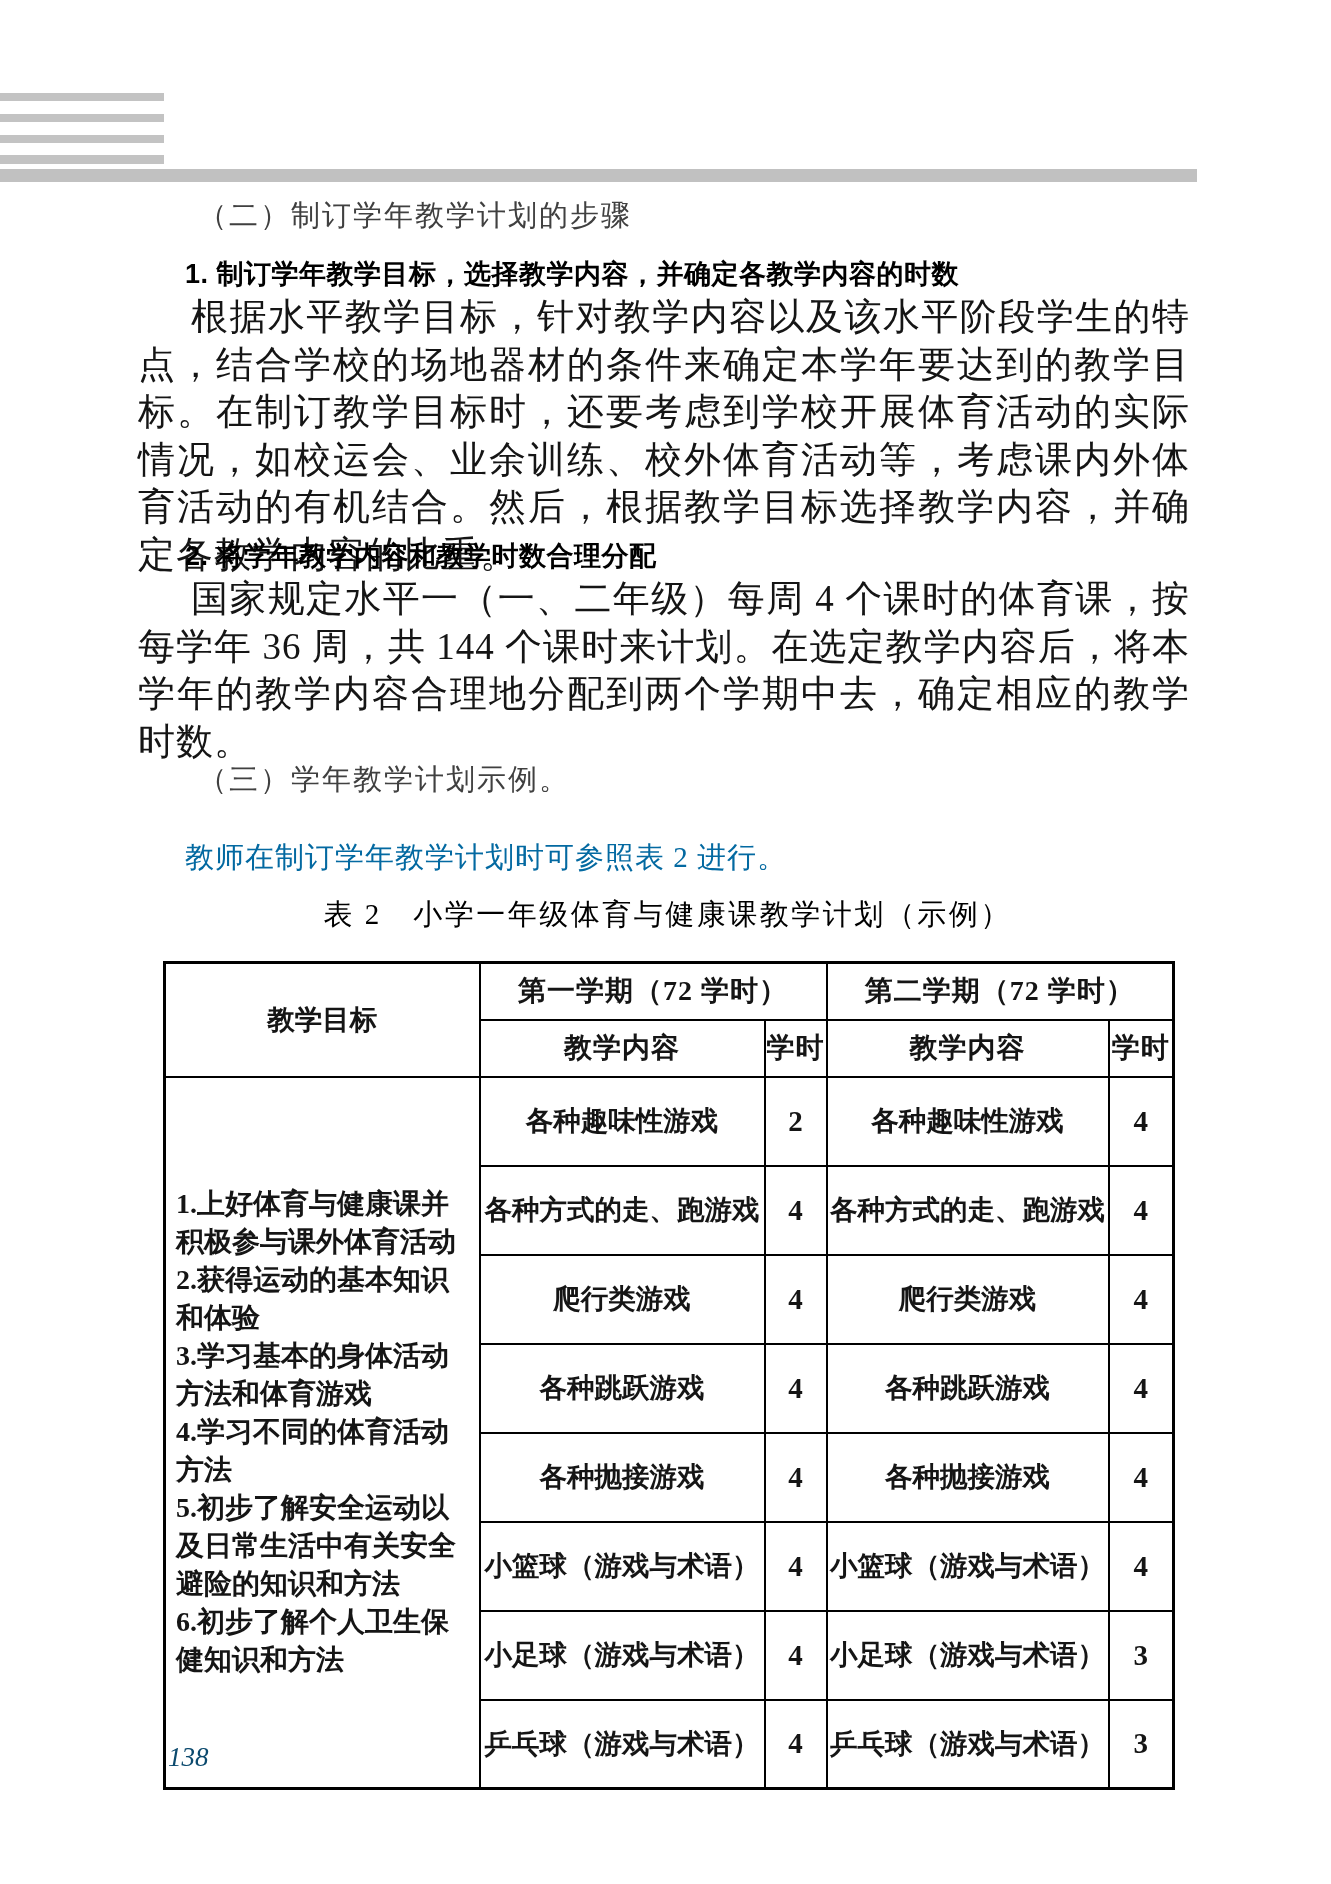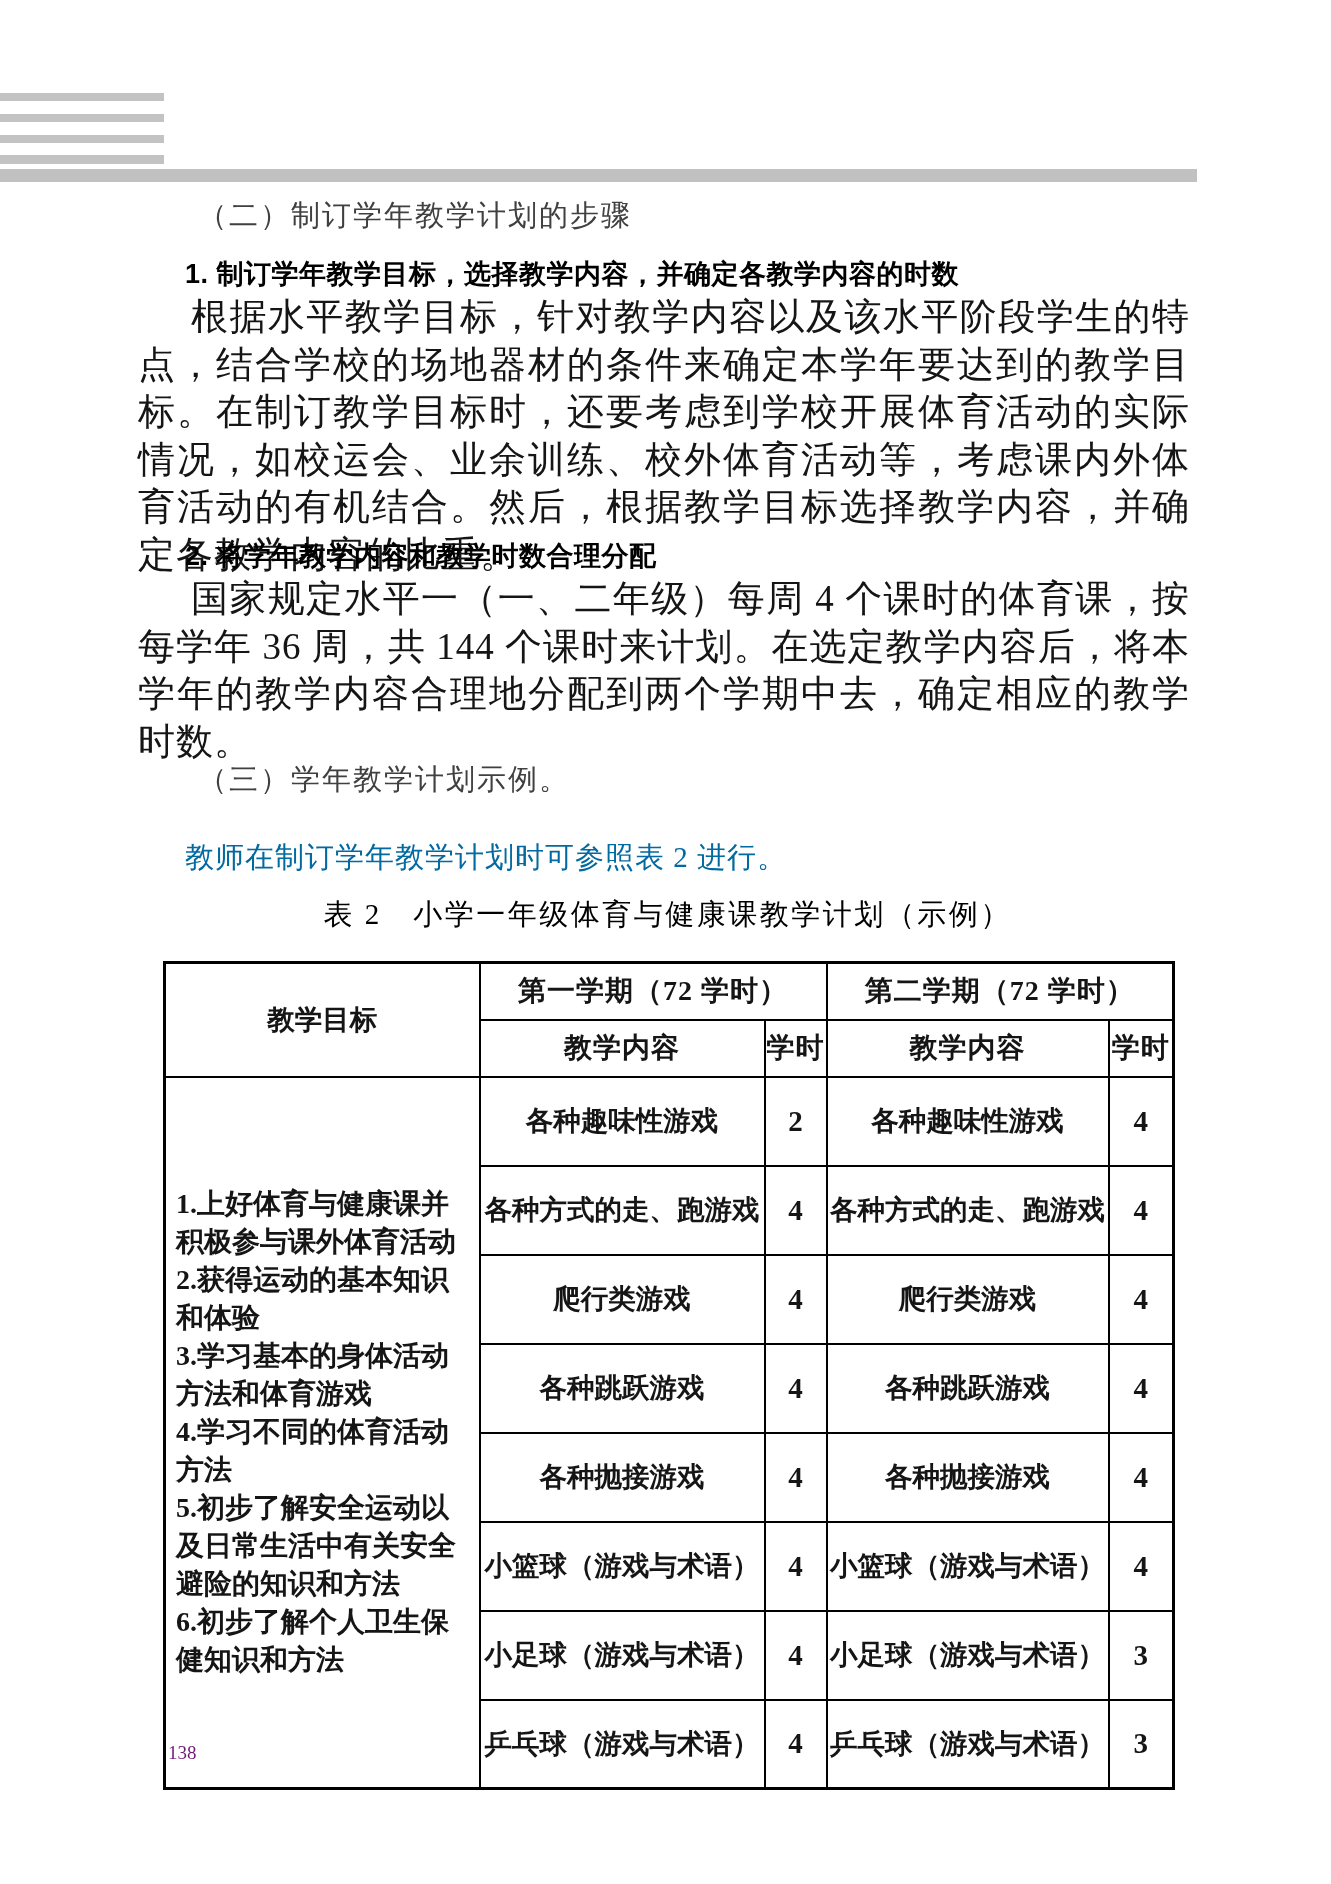--- a/index.html
+++ b/index.html
@@ -56,21 +56,21 @@
   #plan tr.hdr{height:57px;}
   #plan tr.datarow{height:89px;margin-left:48px;}
   #plan td.obj-cell{
     text-align:left;vertical-align:middle;padding:0 8px 0 10px;
     font-size:28px;line-height:38px;
   }
   #plan td.hours{font-size:29px;}
   #plan td.group-hdr,#plan td.sub-hdr{font-size:28px;letter-spacing:1px;}
 
   #page-number{
-    position:absolute;left:168px;top:1742px;font-size:19px;color:#701a75;
+    position:absolute;left:168px;top:1742px;font-size:27px;font-style:italic;color:#0c4a6e;
     font-family:"Liberation Serif","DejaVu Serif",serif;
   }
 </style>
 </head>
 <body>
 
 <div class="bar bar-1"></div>
 <div class="bar bar-2"></div>
 <div class="bar bar-3"></div>
 <div class="bar bar-4"></div>

